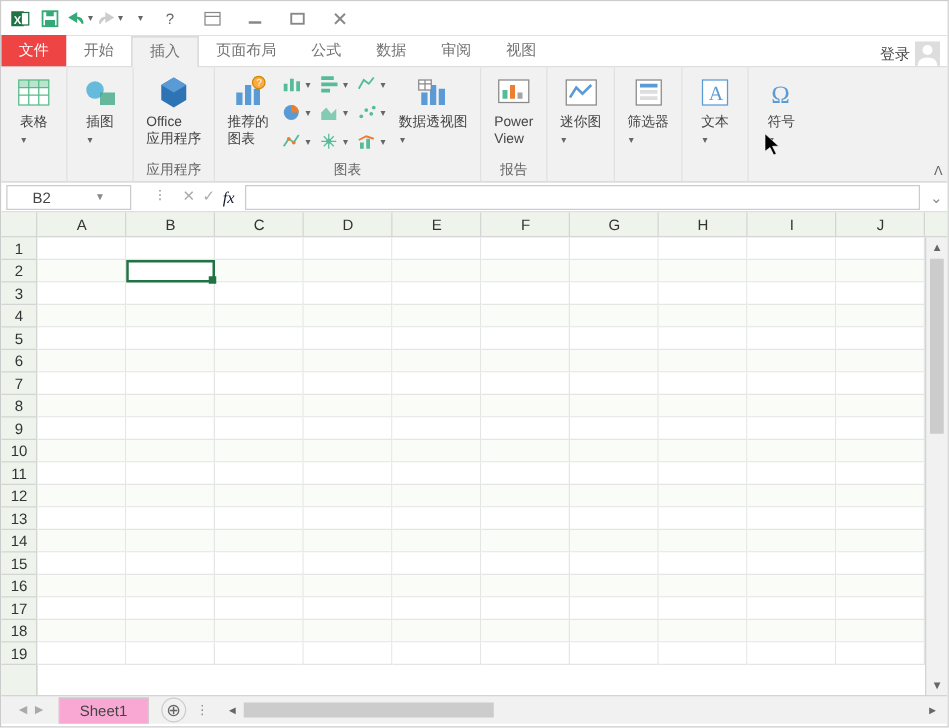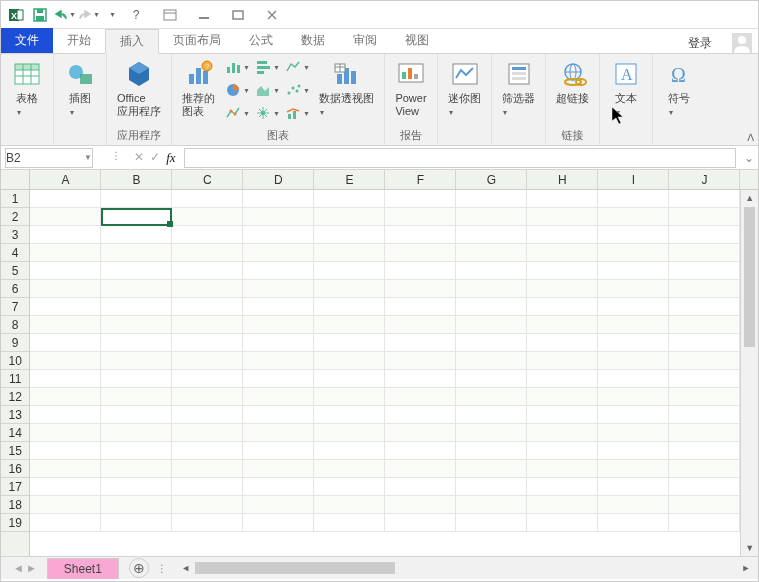--- a/index.html
+++ b/index.html
@@ -5,36 +5,36 @@
 *{box-sizing:border-box;margin:0;padding:0}
 body{font-family:"Microsoft YaHei","Segoe UI",sans-serif;font-size:12px;background:#fff;color:#444;width:759px;height:582px;overflow:hidden;border:1px solid #ccc;position:relative}
 .titlebar{height:28px;background:#fff;display:flex;align-items:center;padding:0 4px;border-bottom:1px solid #e1e1e1}
 .titlebar-left{display:flex;align-items:center;gap:2px}
 .titlebar-center{flex:1;text-align:center;color:#666;font-size:13px}
 .titlebar-right{display:flex;align-items:center;gap:8px;color:#888}
 .qat-btn{width:22px;height:22px;display:flex;align-items:center;justify-content:center;color:#666}
 .win-btn{width:26px;height:20px;display:flex;align-items:center;justify-content:center;color:#666}
 .tabs{height:25px;background:#fff;display:flex;align-items:flex-end;border-bottom:1px solid #d4d4d4}
 .tab{padding:4px 14px;font-size:12px;color:#737373;cursor:pointer;height:25px;display:flex;align-items:center}
-.tab.file{background:#1d4ed8;color:#fff}
+.tab.file{background:#ef4444;color:#fff}
 .tab.active{background:#f1f1f1;border:1px solid #d4d4d4;border-bottom:1px solid #f1f1f1;margin-bottom:-1px}
-.tabs-right{margin-left:auto;display:flex;align-items:center;gap:20px;padding-right:6px}
+.tabs-right{margin-left:auto;display:flex;align-items:center;gap:4px;padding-right:6px}
 .ribbon{height:92px;background:#f1f1f1;display:flex;border-bottom:1px solid #d4d4d4;position:relative}
 .ribbon-group{display:flex;flex-direction:column;border-right:1px solid #e1e1e1;padding:2px 4px 0}
 .ribbon-group-content{flex:1;display:flex;align-items:flex-start;gap:2px}
 .ribbon-group-label{font-size:11px;color:#666;text-align:center;padding:2px 0}
 .ribbon-btn{display:flex;flex-direction:column;align-items:center;justify-content:flex-start;padding:2px 6px;gap:2px;cursor:pointer;min-width:38px}
 .ribbon-btn-label{font-size:11px;text-align:left;line-height:13px}
 .ribbon-icon{width:32px;height:32px;display:flex;align-items:center;justify-content:center}
 .small-btns{display:flex;flex-direction:column;gap:1px}
 .small-btn{width:28px;height:22px;display:flex;align-items:center;justify-content:center;cursor:pointer}
 .dd{font-size:8px;color:#666;margin-left:1px}
 .collapse-btn{position:absolute;right:4px;bottom:2px;color:#666;font-size:10px}
 .formula-bar{height:24px;display:flex;align-items:center;border-bottom:1px solid #d4d4d4;background:#fff}
-.name-box{width:88px;height:20px;border:1px solid #ccc;margin:0 4px;padding:0 0;display:flex;align-items:center;font-size:12px;background:#fff}
+.name-box{width:100px;height:20px;border:1px solid #ccc;margin:0 4px;padding:0 20px;display:flex;align-items:center;font-size:12px;background:#fff}
 .name-box .dd-tri{margin-left:auto;font-size:8px;color:#888}
 .fb-btns{display:flex;gap:6px;padding:0 8px;color:#aaa;font-size:12px}
 .fx{font-style:italic;font-family:serif;font-size:13px;color:#0f172a}
 .formula-input{flex:1;height:20px;border:1px solid #ccc;margin-right:4px;padding:0 4px;background:#fff}
 .fb-expand{width:18px;text-align:center;color:#888}
 .sheet-area{display:flex;height:366px;position:relative}
 .row-headers{width:30px;background:#eef4ec;border-right:1px solid #ccc}
 .col-headers{height:20px;display:flex;background:#eef4ec;border-bottom:1px solid #ccc}
 .corner{width:30px;height:20px;background:#eef4ec;border-right:1px solid #ccc;border-bottom:1px solid #ccc}
 .col-h{width:71px;text-align:center;font-size:12px;color:#333;border-right:1px solid #d4d4d4;line-height:20px;font-family:Arial}
@@ -345,37 +345,20 @@
               <rect x="7" y="10" width="14" height="3" fill="#ddd"></rect>
               <rect x="7" y="15" width="14" height="3" fill="#ddd"></rect>
             </svg>
           </div>
         <div class="ribbon-btn-label"><span>筛选器</span><br><span class="dd">▾</span></div>
       </div>
     </div>
     <div class="ribbon-group-label"></div>
   </div>
 
-  <div class="ribbon-group">
-    <div class="ribbon-group-content">
-      <div class="ribbon-btn">
-        <div class="ribbon-icon">
-            <svg width="28" height="24">
-              <circle cx="14" cy="10" r="8" fill="none" stroke="#5b9bd5" stroke-width="1.5"></circle>
-              <ellipse cx="14" cy="10" rx="3" ry="8" fill="none" stroke="#5b9bd5"></ellipse>
-              <line x1="6" y1="10" x2="22" y2="10" stroke="#5b9bd5"></line>
-              <ellipse cx="14" cy="20" rx="8" ry="3" fill="none" stroke="#d4a020" stroke-width="2"></ellipse>
-              <ellipse cx="22" cy="20" rx="5" ry="3" fill="none" stroke="#d4a020" stroke-width="2"></ellipse>
-            </svg>
-          </div>
-        <div class="ribbon-btn-label">超链接</div>
-      </div>
-    </div>
-    <div class="ribbon-group-label">链接</div>
-  </div>
 
   <div class="ribbon-group">
     <div class="ribbon-group-content">
       <div class="ribbon-btn">
         <div class="ribbon-icon">
             <svg width="24" height="24">
               <rect x="2" y="2" width="20" height="20" fill="#fff" stroke="#5b9bd5"></rect>
               <text x="7" y="18" font-size="16" fill="#5b9bd5" font-family="serif">A</text>
             </svg>
           </div>

